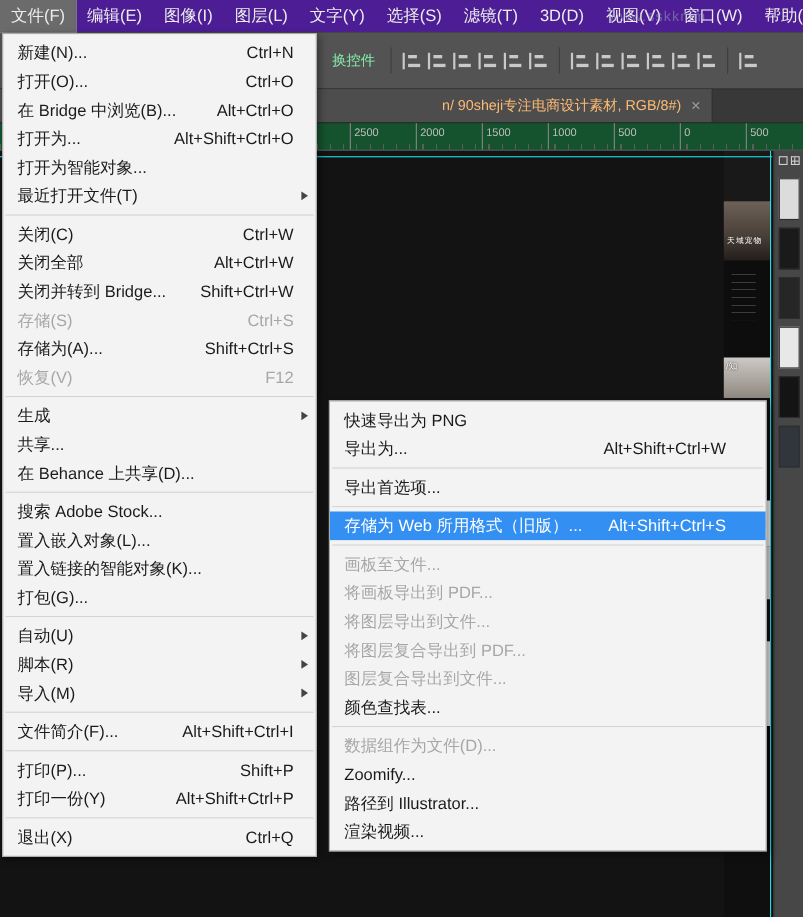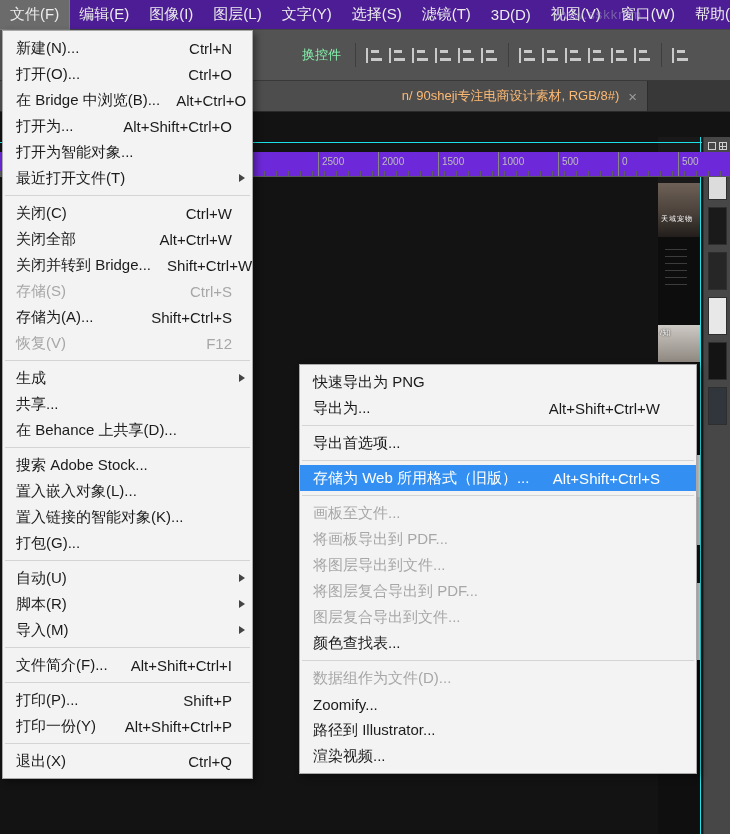--- a/index.html
+++ b/index.html
@@ -26,21 +26,21 @@
   .tb-icon.separator{width:1px;height:24px;border:none;background:#3e3e3e;margin:0 4px;}
   .tb-icon.separator::before,.tb-icon.separator::after{display:none;}
 
   
   .tab-bar{position:absolute;top:81px;left:0;right:0;height:31px;background:#383838;border-bottom:1px solid #2a2a2a;z-index:5;}
   .doc-tab{position:absolute;left:0;top:0;height:100%;width:648px;background:#4d4d4d;display:flex;align-items:center;justify-content:flex-end;padding:0 10px;border-right:1px solid #2d2d2d;}
   .tab-title{font-size:13px;color:#fdba74;white-space:nowrap;overflow:hidden;}
   .tab-close{font-size:15px;color:#9c9c9c;margin-left:9px;cursor:default;}
 
   
-  .ruler{position:absolute;top:112px;left:0;right:0;height:25px;background:#6d28d9;border-bottom:1px solid #595959;z-index:5;margin-top:40px;}
+  .ruler{position:absolute;top:112px;left:0;right:0;height:25px;background:#14532d;border-bottom:1px solid #595959;z-index:5;}
   .ruler::after{content:"";position:absolute;left:0;right:0;bottom:0;height:5px;background:repeating-linear-gradient(90deg,#5e5e5e 0 1px,transparent 1px 12px);}
   .ruler-ticks{position:absolute;left:318px;top:0;height:100%;display:flex;}
   .tick{width:60px;flex:none;position:relative;font-size:10px;color:#bdbdbd;padding:4px 0 0 4px;}
   .tick::before{content:"";position:absolute;left:0;top:0;bottom:0;width:1px;background:#868686;}
 
   
   .canvas{position:absolute;top:137px;left:0;right:0;bottom:0;background:#131313;z-index:1;}
   .guide-h{position:absolute;left:0;right:28px;top:5px;height:1px;background:var(--guide);z-index:3;}
   .guide-v{position:absolute;top:0;bottom:0;left:700px;width:1px;background:var(--guide);z-index:3;}
 
@@ -72,21 +72,21 @@
 
   .dock{position:absolute;right:0;top:0;bottom:0;width:27px;background:#474747;border-left:1px solid #333;z-index:4;}
   .dock-icons{display:flex;gap:3px;justify-content:center;padding-top:5px;}
   .panel-icon{width:8px;height:8px;border:1px solid #d0d0d0;display:inline-block;}
   .pi-b{background:linear-gradient(#d0d0d0 0 0) center/1px 100% no-repeat,linear-gradient(#d0d0d0 0 0) center/100% 1px no-repeat;}
   .dock-thumbs{display:flex;flex-direction:column;align-items:center;gap:7px;padding-top:12px;}
   .dock-thumb{width:19px;height:38px;border:1px solid #2e2e2e;}
 
   
   .menu-panel{position:absolute;background:#f3f3f3;border:1px solid #a9a9a9;box-shadow:3px 3px 7px rgba(0,0,0,.4);padding:4px 0;z-index:40;}
-  .file-menu{left:2px;top:30px;width:251px;}
+  .file-menu{left:2px;top:30px;width:286px;}
   .export-menu{left:299px;top:364px;width:398px;z-index:41;}
   .mi{display:flex;align-items:center;height:26px;padding:0 20px 0 13px;position:relative;font-size:15px;color:#1b1b1b;white-space:nowrap;cursor:default;}
   .export-menu .mi{padding-right:36px;}
   .mi-shortcut{margin-left:auto;padding-left:16px;}
   .mi-arrow{display:none;position:absolute;right:7px;top:50%;margin-top:-4px;width:0;height:0;border-left:6px solid #444;border-top:4px solid transparent;border-bottom:4px solid transparent;}
   .mi.has-submenu .mi-arrow{display:block;}
   .mi.disabled{color:#a7a7a7;}
   .mi.highlighted{background:var(--accent);color:#fff;}
   .mi.highlighted .mi-arrow{border-left-color:#fff;}
   .mi.separator{height:9px;padding:0;}

